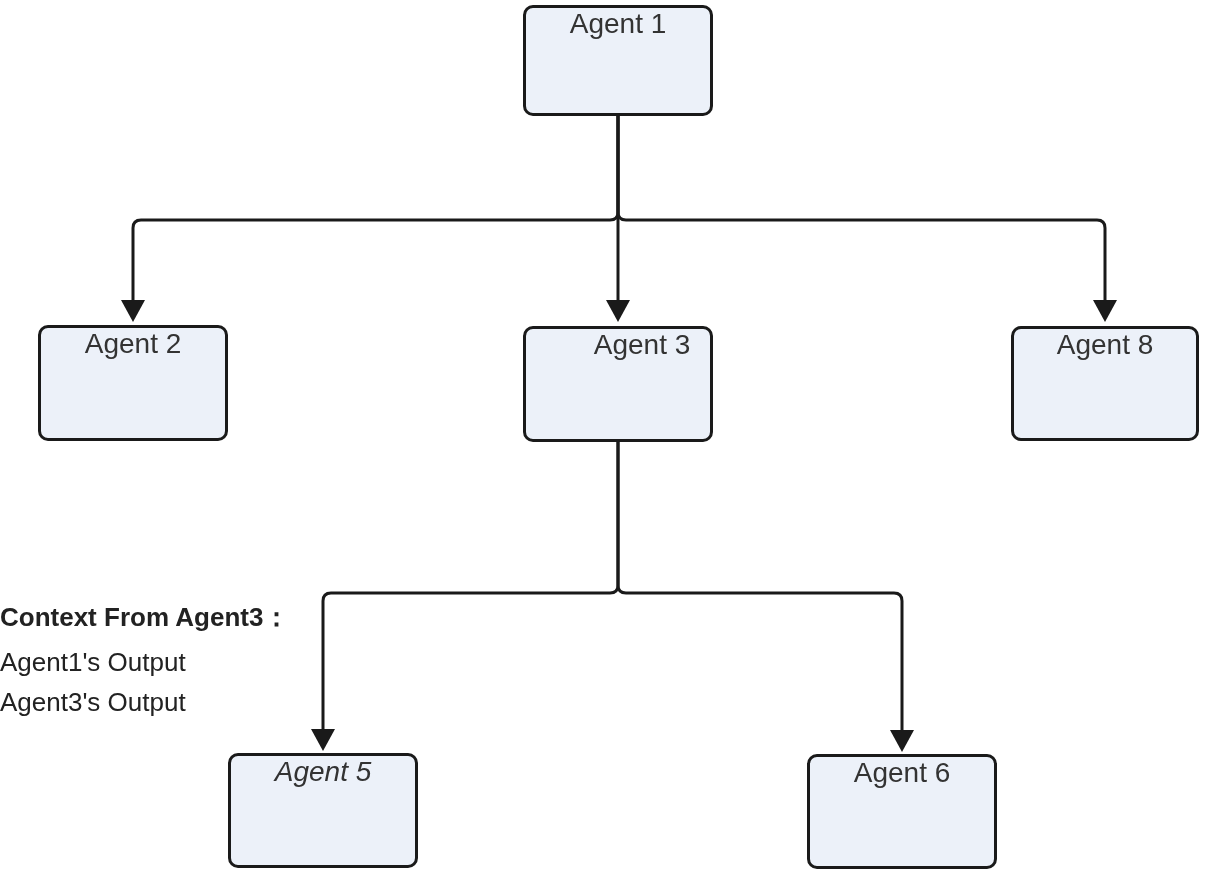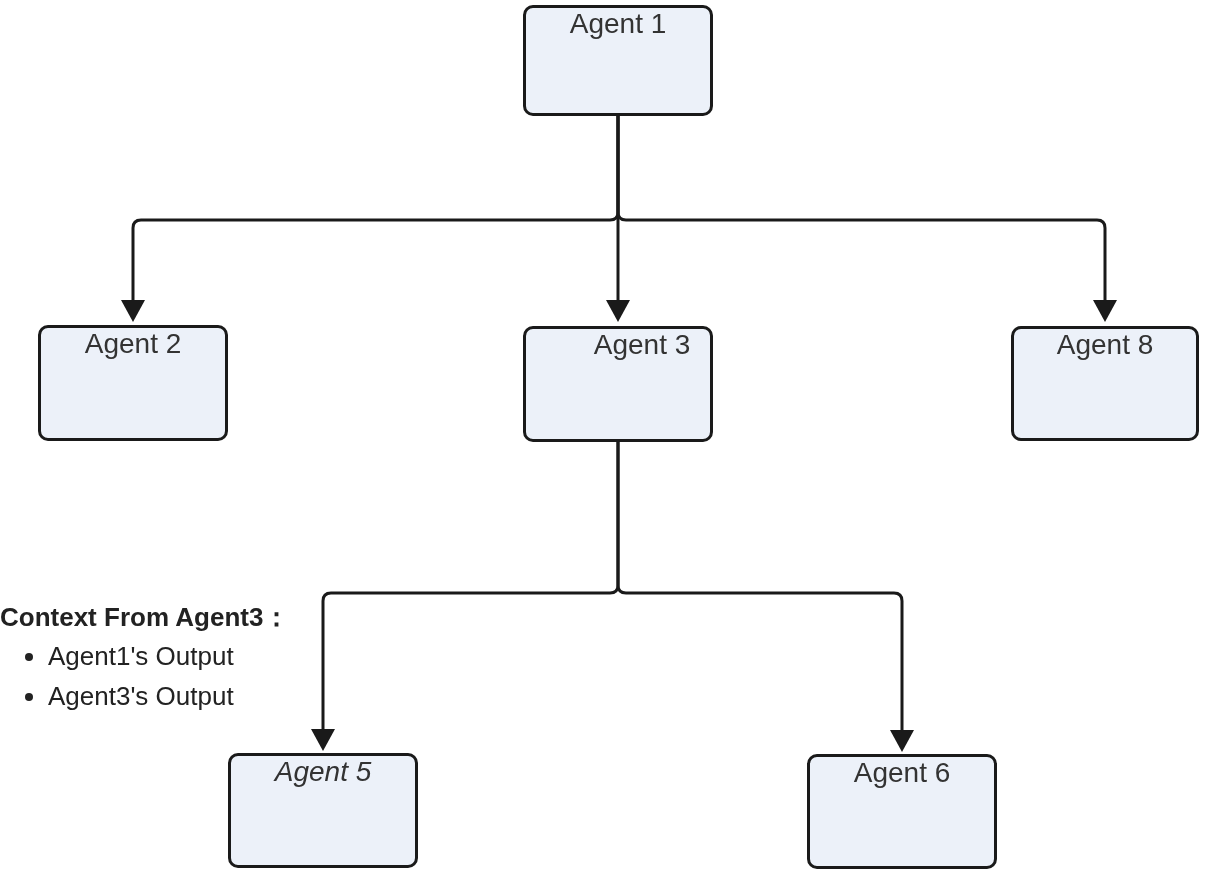--- a/index.html
+++ b/index.html
@@ -46,23 +46,22 @@
     width: 290px;
     color: #222222;
   }
   .annotation-title {
     font-size: 26px;
     line-height: 34px;
     color: #222222;
     font-weight: bold;
   }
   .annotation-list {
-    margin-top: 2px;
+    margin-top: 8px;
     list-style: disc outside;
-    padding-left: 48px;
   }
   .annotation-list li {
     font-size: 26px;
     line-height: 40px;
     color: #222222;
   }
 </style>
 </head>
 <body>
 

